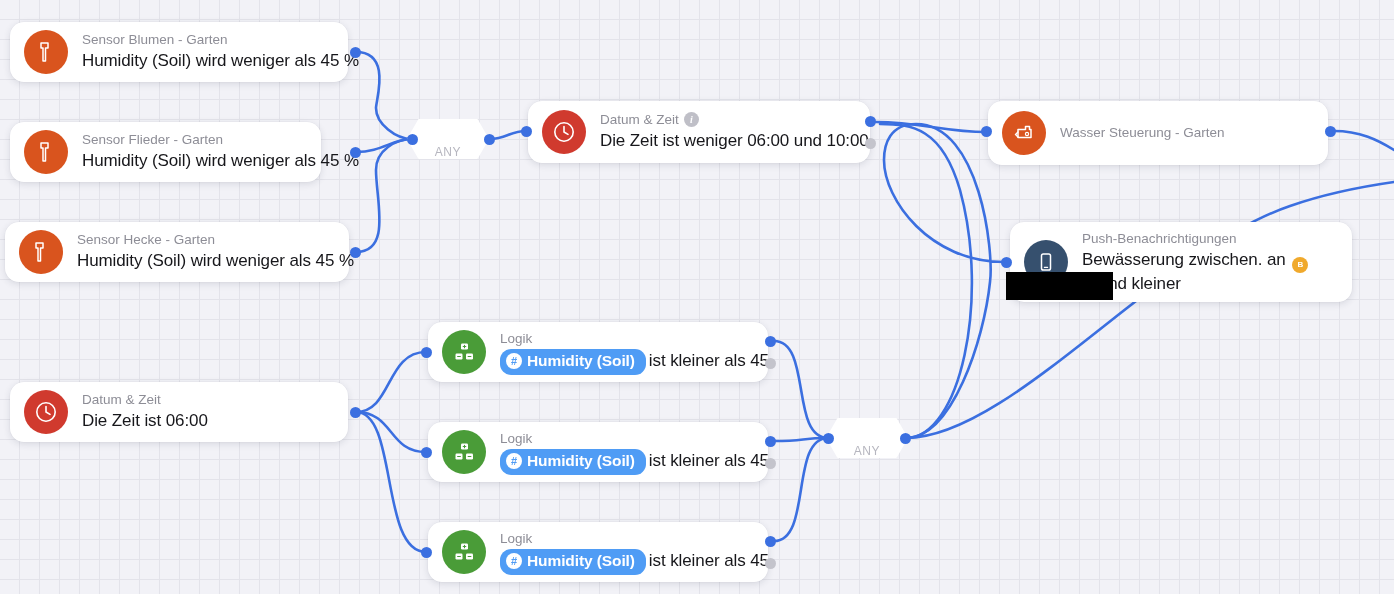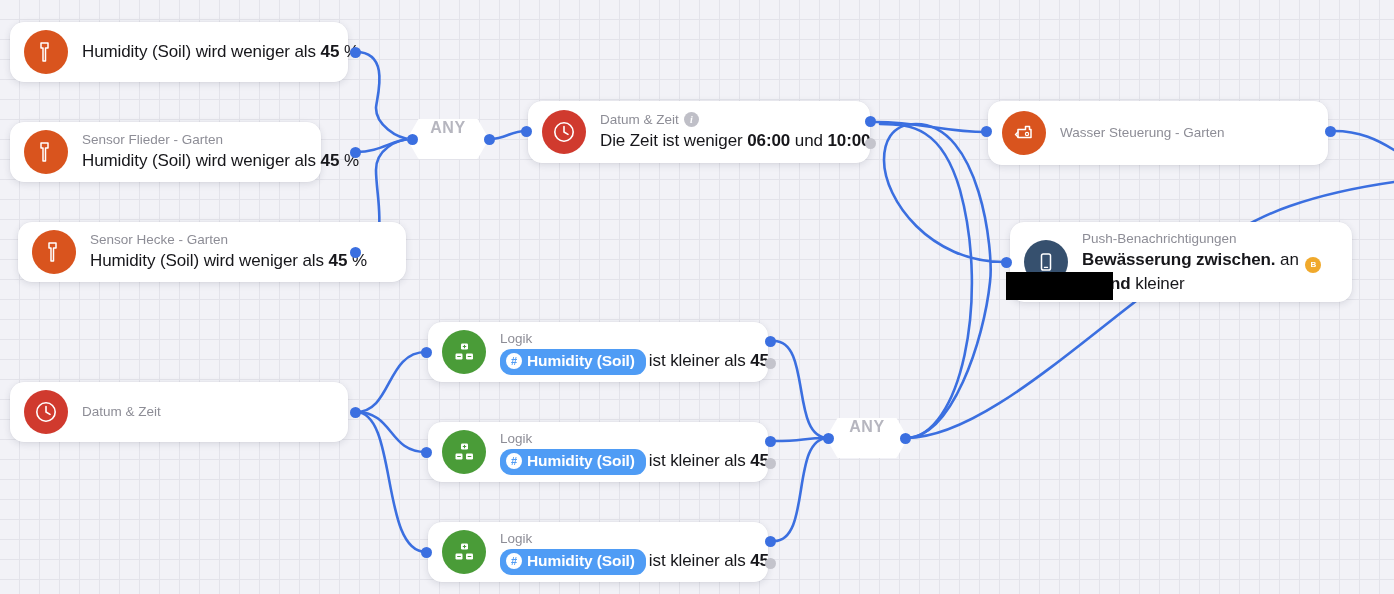--- a/index.html
+++ b/index.html
@@ -80,21 +80,21 @@
     gap: 5px;
   }
 
   .node-title {
     font-size: 17px;
     color: #17171b;
     line-height: 1.45;
     white-space: nowrap;
     letter-spacing: -0.1px;
   }
-  .node-title .b { font-weight: bold; }
+  .node-title .b { font-weight: normal; }
   .node-title .unit { font-weight: normal; }
 
   
   .info-badge {
     display: inline-flex;
     align-items: center;
     justify-content: center;
     width: 15px; height: 15px;
     border-radius: 50%;
     background: #bfbfc7;
@@ -161,24 +161,24 @@
 
   
   .gate {
     position: absolute;
     z-index: 3;
     width: 82px;
     height: 40px;
     background: #ffffff;
     box-shadow: 0 2px 7px rgba(40,45,70,0.13);
     display: flex;
-    align-items: flex-start;
-    justify-content: center;
-    font-size: 16px;
-    font-weight: bold;
+    align-items: flex-end;
+    justify-content: center;
+    font-size: 12px;
+    font-weight: normal;
     color: #b6b6bf;
     letter-spacing: 0.6px;
     clip-path: polygon(0% 50%, 14% 0%, 86% 0%, 100% 50%, 86% 100%, 14% 100%);
     border-radius: 6px;
   }
 
   
   .redaction {
     position: absolute;
     background: #000000;
@@ -223,20 +223,23 @@
     <path d="M 906,438 C 1010,438 1160,250 1290,206 C 1330,192 1366,186 1394,182"></path>
   </svg>
 
   <div class="node" style="left:10px; top:22px; width:338px; height:60px;">
     <div class="node-icon" style="background:#d9541e;">
       <svg width="22" height="24" viewBox="0 0 22 24">
         <path d="M6 3 L13 3 L13 8 L10.5 8 L10.5 21 L8 21 L8 8 L6 8 Z" fill="none" stroke="#fff" stroke-width="1.5" stroke-linejoin="round"></path>
       </svg>
     </div>
     <div class="node-body">
+      <div class="node-kicker">
+        <span>Sensor Blumen - Garten</span>
+      </div>
       <div class="node-title">
         <span>Humidity (Soil) wird weniger als </span><span class="b">45</span><span class="unit"> %</span>
       </div>
     </div>
   </div>
   <div class="port out" style="left:350px; top:47px;"></div>
 
   <div class="node" style="left:10px; top:122px; width:311px; height:60px;">
     <div class="node-icon" style="background:#d9541e;">
       <svg width="22" height="24" viewBox="0 0 22 24">
@@ -247,21 +250,21 @@
       <div class="node-kicker">
         <span>Sensor Flieder - Garten</span>
       </div>
       <div class="node-title">
         <span>Humidity (Soil) wird weniger als </span><span class="b">45</span><span class="unit"> %</span>
       </div>
     </div>
   </div>
   <div class="port out" style="left:350px; top:147px;"></div>
 
-  <div class="node" style="left:18px; top:222px; width:388px; height:60px;">
+  <div class="node" style="left:5px; top:222px; width:344px; height:60px;">
     <div class="node-icon" style="background:#d9541e;">
       <svg width="22" height="24" viewBox="0 0 22 24">
         <path d="M6 3 L13 3 L13 8 L10.5 8 L10.5 21 L8 21 L8 8 L6 8 Z" fill="none" stroke="#fff" stroke-width="1.5" stroke-linejoin="round"></path>
       </svg>
     </div>
     <div class="node-body">
       <div class="node-kicker">
         <span>Sensor Hecke - Garten</span>
       </div>
       <div class="node-title">
@@ -339,20 +342,23 @@
   <div class="node" style="left:10px; top:382px; width:338px; height:60px;">
     <div class="node-icon" style="background:#d03a2e;">
       <svg width="26" height="26" viewBox="0 0 26 26">
         <circle cx="13" cy="13" r="9.2" fill="none" stroke="#fff" stroke-width="1.6"></circle>
         <path d="M13 7.6 L13 13 L17 15.4" fill="none" stroke="#fff" stroke-width="1.6" stroke-linecap="round" stroke-linejoin="round"></path>
       </svg>
     </div>
     <div class="node-body">
       <div class="node-kicker">
         <span>Datum &amp; Zeit</span>
+      </div>
+      <div class="node-title">
+        <span>Die Zeit ist </span><span class="b">06:00</span>
       </div>
     </div>
   </div>
   <div class="port out" style="left:350px; top:407px;"></div>
 
   <div class="node" style="left:428px; top:322px; width:340px; height:60px;">
     <div class="node-icon" style="background:#4a9c38;">
       <svg width="26" height="26" viewBox="0 0 26 26">
         <rect x="10" y="4.5" width="7" height="6" rx="1.2" fill="#fff"></rect>
         <rect x="4.5" y="14.5" width="7" height="6" rx="1.2" fill="#fff"></rect>

